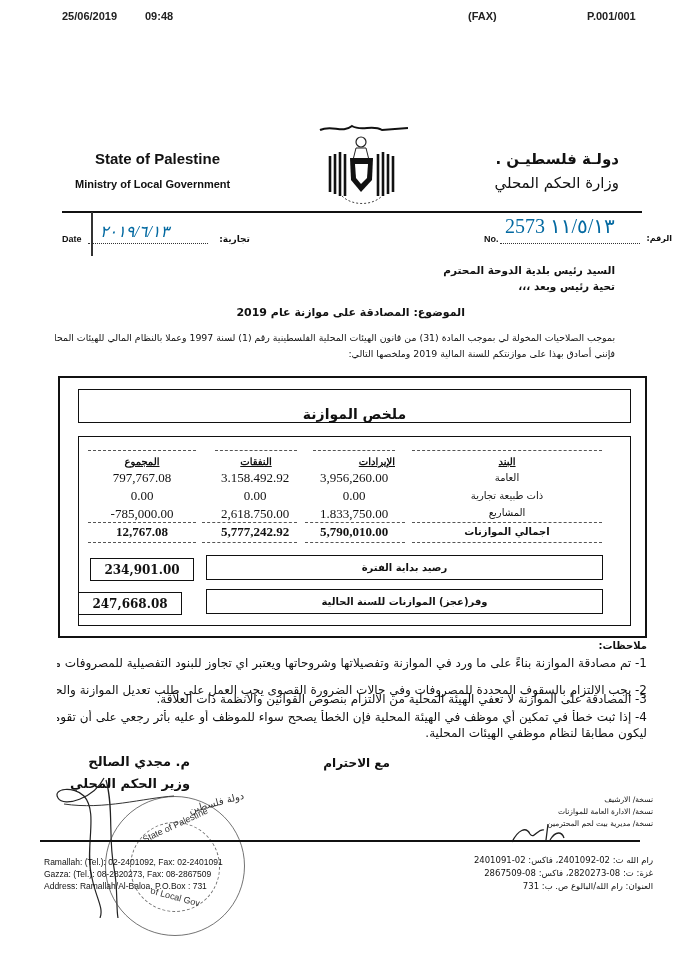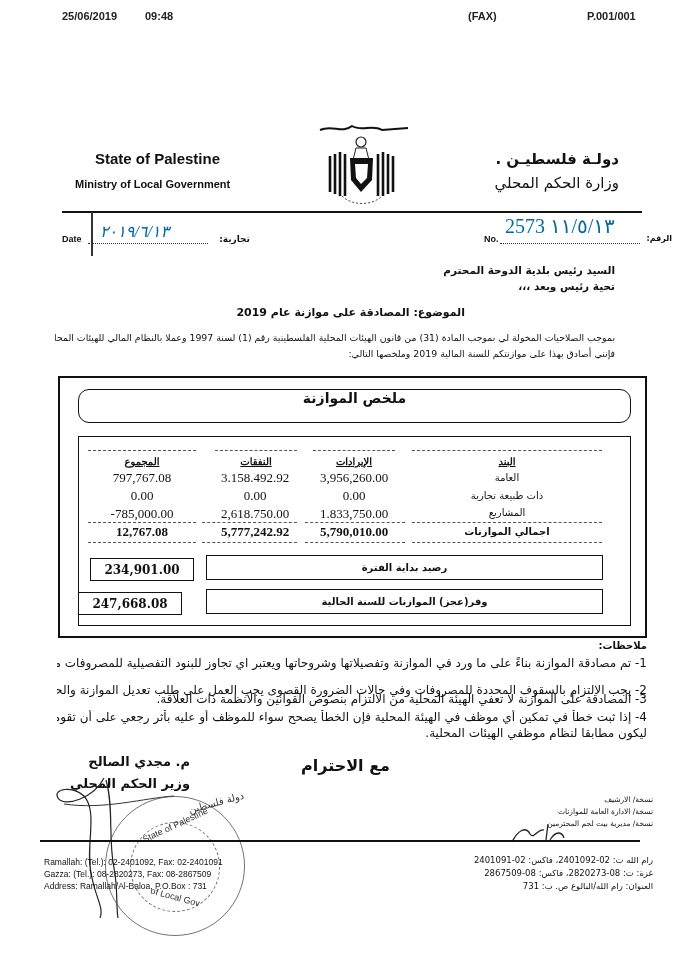--- a/index.html
+++ b/index.html
@@ -68,34 +68,34 @@
 <div class="abs ar" style="left:636px; top:234px; font-size:8px; font-weight:bold; width:36px;">الرقم:</div>
 
 <div class="abs ar" style="right:60px; top:264px; font-size:10.5px; font-weight:bold; width:300px;">السيد رئيس بلدية الدوحة المحترم</div>
 <div class="abs ar" style="right:60px; top:280px; font-size:10.5px; font-weight:bold; width:300px;">تحية رئيس وبعد ،،،</div>
 <div class="abs ar" style="right:210px; top:306px; font-size:11px; font-weight:bold; width:300px;">الموضوع: المصادقة على موازنة عام 2019</div>
 <div class="abs ar" style="right:60px; top:332px; font-size:9.4px; width:560px; white-space:nowrap; overflow:hidden;">بموجب الصلاحيات المخولة لي بموجب المادة (31) من قانون الهيئات المحلية الفلسطينية رقم (1) لسنة 1997 وعملا بالنظام المالي للهيئات المحلية لسنة 1999،</div>
 <div class="abs ar" style="right:60px; top:348px; font-size:9.4px; width:500px;">فإنني أصادق بهذا على موازنتكم للسنة المالية 2019 وملخصها التالي:</div>
 
 <div class="box" style="left:58px; top:376px; width:589px; height:262px; border-width:2px;"></div>
 
-<div class="box" style="left:78px; top:389px; width:553px; height:34px; display:flex; align-items:flex-start; justify-content:center;border-radius:11px;">
+<div class="box" style="left:78px; top:389px; width:553px; height:34px; display:flex; align-items:flex-end; justify-content:center;">
   <span class="ar" style="font-size:14px; font-weight:bold;">ملخص الموازنة</span>
 </div>
 
 <div class="box" style="left:78px; top:436px; width:553px; height:190px;"></div>
 
 <div class="dash" style="left:88px; top:450px; width:108px;"></div>
 <div class="dash" style="left:186px; top:450px; width:1px; border:none;"></div>
 <div class="dash" style="left:215px; top:450px; width:82px;"></div>
 <div class="dash" style="left:313px; top:450px; width:82px;"></div>
 <div class="dash" style="left:412px; top:450px; width:190px;"></div>
 
 <div class="cell ar th-u" style="left:412px; top:456px; width:190px; text-align:center;">البند</div>
-<div class="cell ar th-u" style="left:313px; top:456px; width:82px; text-align:center;">الإيرادات</div>
+<div class="cell ar th-u" style="left:313px; top:456px; width:82px; text-align:right;">الإيرادات</div>
 <div class="cell ar th-u" style="left:215px; top:456px; width:82px; text-align:center;">النفقات</div>
 <div class="cell ar th-u" style="left:88px; top:456px; width:108px; text-align:center;">المجموع</div>
 
 <div class="cell ar" style="left:412px; top:472px; width:190px; text-align:center; font-size:10px; font-family:'DejaVu Sans',sans-serif;">العامة</div>
 <div class="cell" style="left:300px; top:470px; width:108px;">3,956,260.00</div>
 <div class="cell" style="left:200px; top:470px; width:110px;">3.158.492.92</div>
 <div class="cell" style="left:88px; top:470px; width:108px;">797,767.08</div>
 
 <div class="cell ar" style="left:412px; top:490px; width:190px; text-align:center; font-size:10px; font-family:'DejaVu Sans',sans-serif;">ذات طبيعة تجارية</div>
 <div class="cell" style="left:300px; top:488px; width:108px;">0.00</div>
@@ -136,21 +136,21 @@
   <span class="ar" style="font-size:10px; font-weight:bold;">وفر(عجز) الموازنات للسنة الحالية</span>
 </div>
 
 <div class="abs ar" style="right:28px; top:640px; font-size:10px; font-weight:bold; width:100px;">ملاحظات:</div>
 <div class="abs ar note" style="right:28px; top:656px; width:590px; white-space:nowrap; overflow:hidden;">1- تم مصادقة الموازنة بناءً على ما ورد في الموازنة وتفصيلاتها وشروحاتها ويعتبر اي تجاوز للبنود التفصيلية للمصروفات مخالفة للقوانين والانظمة.</div>
 <div class="abs ar note" style="right:28px; top:674px; width:590px; white-space:nowrap; overflow:hidden;margin-top:9px;">2- يجب الالتزام بالسقوف المحددة للمصروفات وفي حالات الضرورة القصوى يجب العمل على طلب تعديل الموازنة والحصول على مصادقة الوزارة.</div>
 <div class="abs ar note" style="right:28px; top:692px; width:590px; white-space:nowrap; overflow:hidden;">3- المصادقة على الموازنة لا تعفي الهيئة المحلية من الالتزام بنصوص القوانين والانظمة ذات العلاقة.</div>
 <div class="abs ar note" style="right:28px; top:710px; width:590px; white-space:nowrap; overflow:hidden;">4- إذا ثبت خطأ في تمكين أي موظف في الهيئة المحلية فإن الخطأ يصحح سواء للموظف أو عليه بأثر رجعي على أن تقوم الهيئة المحلية بمراجعة تسكين موظفيها</div>
 <div class="abs ar note" style="right:28px; top:726px; width:590px;">ليكون مطابقا لنظام موظفي الهيئات المحلية.</div>
 
-<div class="abs ar" style="left:300px; top:756px; font-size:16px; font-weight:bold; width:90px;">مع الاحترام</div>
+<div class="abs ar" style="left:300px; top:756px; font-size:12px; font-weight:bold; width:90px;">مع الاحترام</div>
 <div class="abs ar" style="left:40px; top:754px; font-size:13px; font-weight:bold; width:150px;">م. مجدي الصالح</div>
 <div class="abs ar" style="left:40px; top:776px; font-size:13px; font-weight:bold; width:150px;">وزير الحكم المحلي</div>
 
 <div class="abs" style="left:44px; top:768px; width:140px; height:150px;">
   <svg width="140" height="150" viewBox="0 0 140 150">
     <path d="M60 10 C50 30, 20 40, 14 30 C8 20, 30 18, 40 28 C55 45, 40 80, 48 110 C52 130, 60 140, 56 150" stroke="#222" stroke-width="1.2" fill="none"></path>
     <path d="M62 12 C70 40, 64 70, 70 100 C74 120, 72 140, 74 150" stroke="#222" stroke-width="1.2" fill="none"></path>
     <path d="M20 36 C60 42, 100 30, 130 28" stroke="#333" stroke-width="1" fill="none"></path>
   </svg>
 </div>

